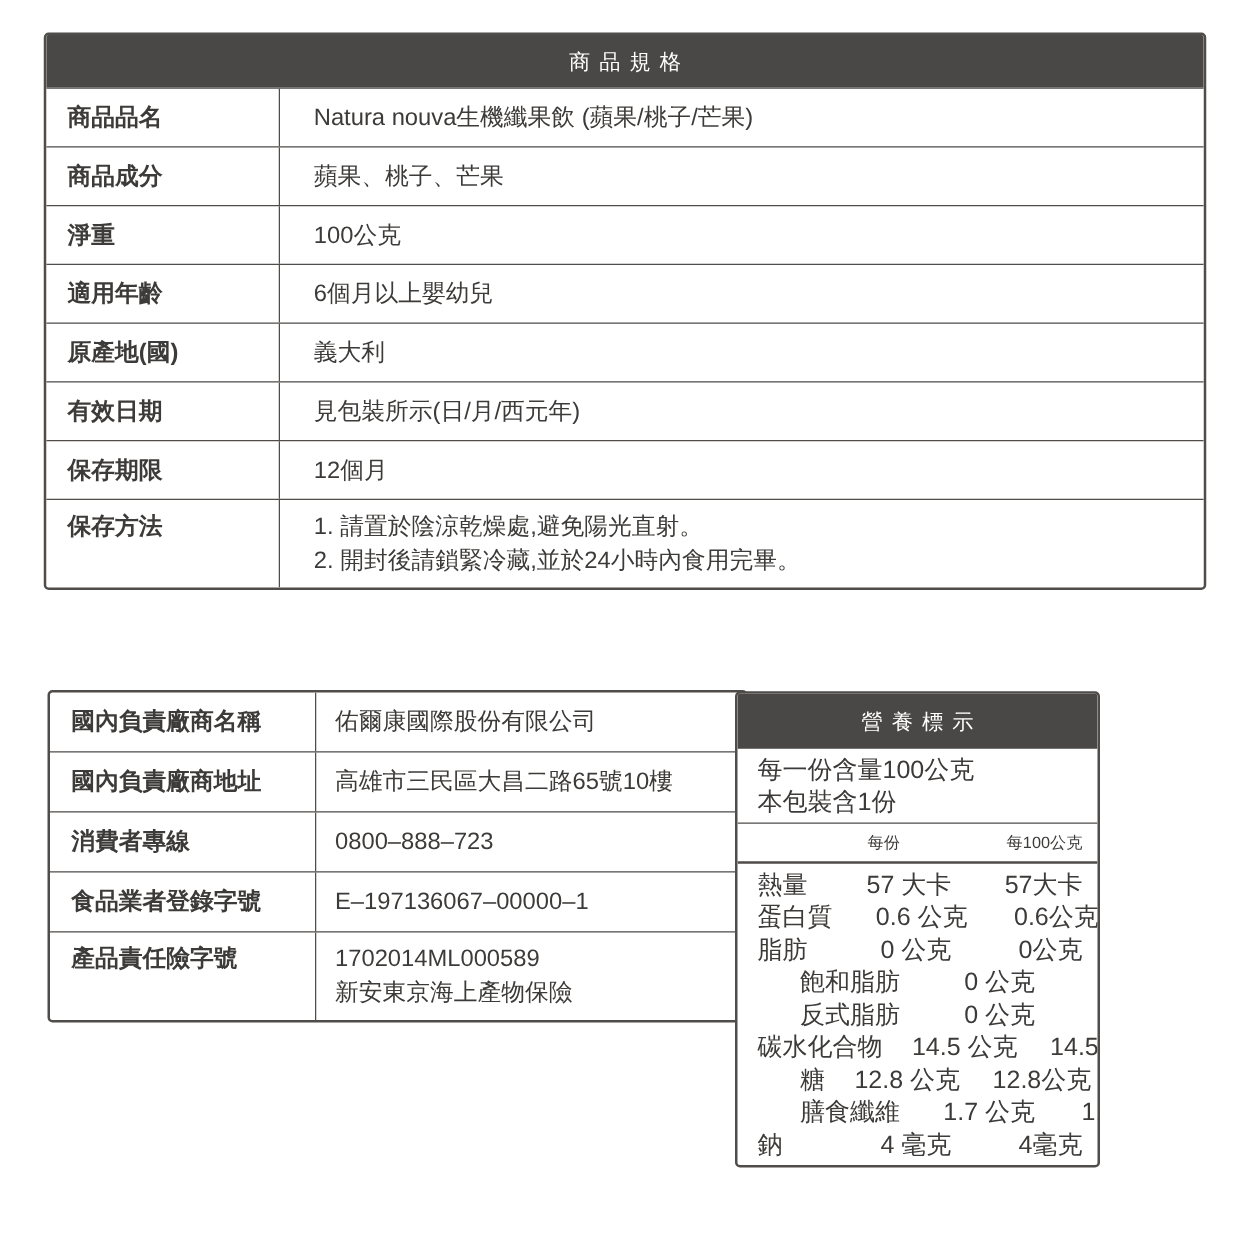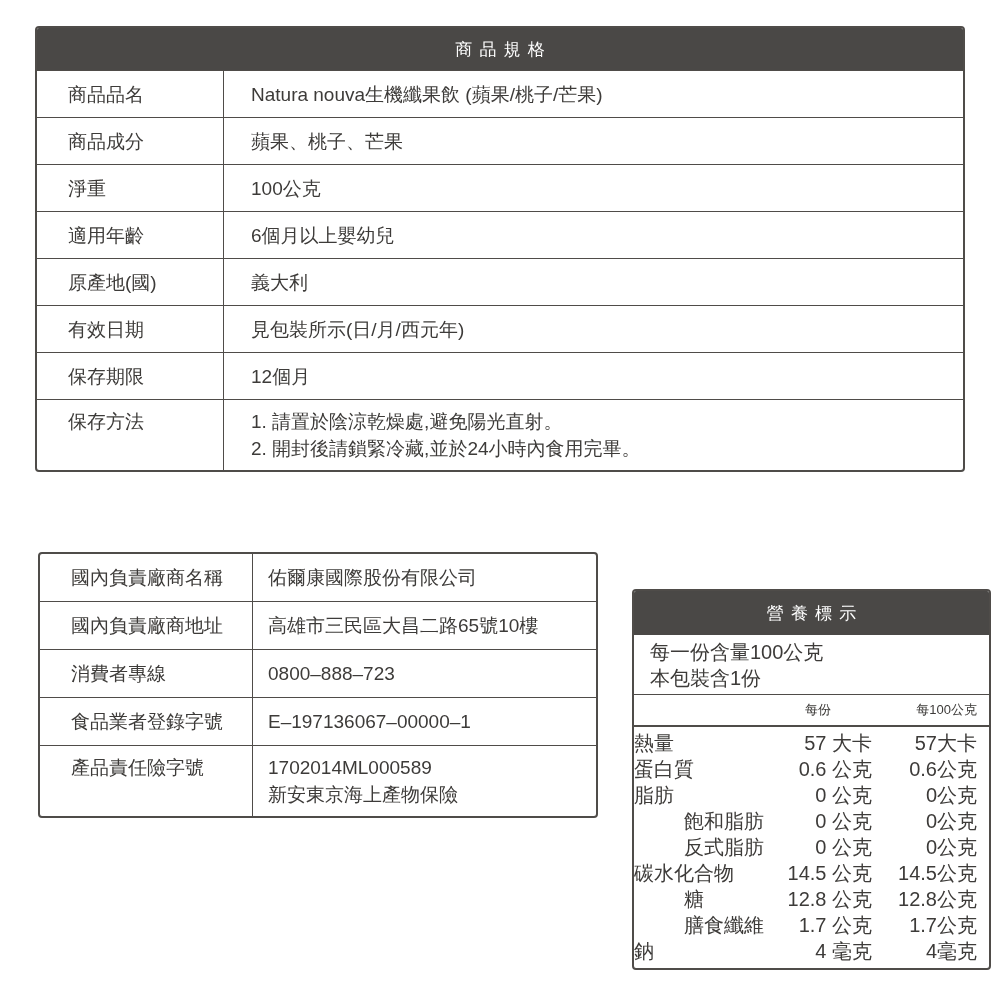--- a/index.html
+++ b/index.html
@@ -16,47 +16,47 @@
     background:#4a4846;color:#ffffff;display:flex;align-items:center;justify-content:center;
     font-size:17px;letter-spacing:0.42em;text-indent:0.42em;font-weight:400;
   }
 
   
   .spec{left:35px;top:26px;width:930px;}
   .spec .thead{height:42px;}
   .row{display:grid;border-top:1px solid #4f4c49;}
   .spec .row{grid-template-columns:186px 1fr;}
   .cell{display:flex;align-items:center;font-size:19px;line-height:27px;}
-  .label{padding-left:31px;}
+  .label{padding-left:17px;font-weight:bold;}
   .value{border-left:1px solid #4f4c49;padding-left:27px;}
   .spec .h1{height:46px;}
   .spec .h2{height:70px;}
   .h2 .cell{align-items:flex-start;padding-top:8px;}
 
   
   .vendor{left:38px;top:552px;width:560px;}
   .vendor .row{grid-template-columns:212px 1fr;}
   .vendor .row:first-child{border-top:none;}
   .vendor .h1{height:47px;}
   .vendor .h2{height:70px;}
   .vendor .value{padding-left:15px;}
 
   
-  .nutri{left:632px;top:553px;width:359px;margin-top:36px;}
+  .nutri{left:588px;top:553px;width:292px;}
   .nutri .thead{height:44px;}
   .serving{padding:4px 0 3px 16px;font-size:20px;line-height:26px;border-bottom:1px solid #4f4c49;}
   .colhead{
     display:grid;grid-template-columns:1fr 108px 105px;height:30px;align-items:center;
     font-size:13px;border-bottom:2.5px solid #4f4c49;padding-right:12px;
   }
   .colhead .c1{grid-column:2;text-align:center;}
   .colhead .c2{text-align:right;}
   .nrows{padding:3px 12px 4px 0;}
   .nrow{display:grid;grid-template-columns:1fr 108px 105px;height:26px;align-items:center;font-size:20px;}
-  .nname{padding-left:0;white-space:nowrap;}
+  .nname{padding-left:16px;white-space:nowrap;}
   .nrow.indent .nname{padding-left:50px;}
   .nv{text-align:right;white-space:nowrap;}
 </style>
 </head>
 <body>
 
 <div class="page">
 
   <section class="tbl spec">
     <header class="thead">商品規格</header>

